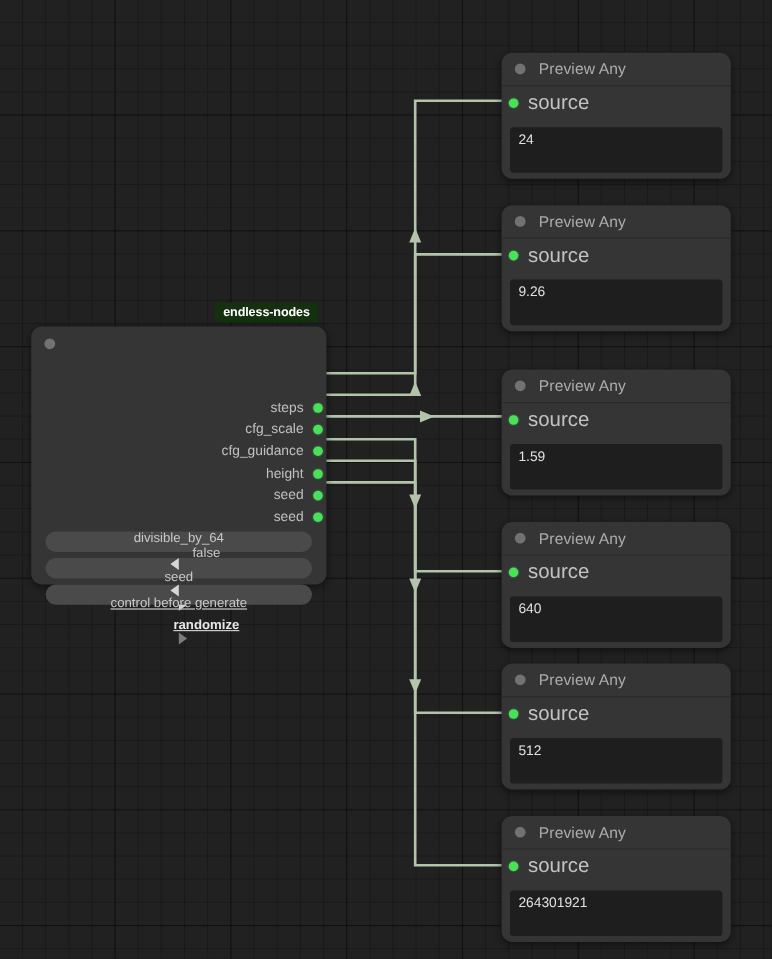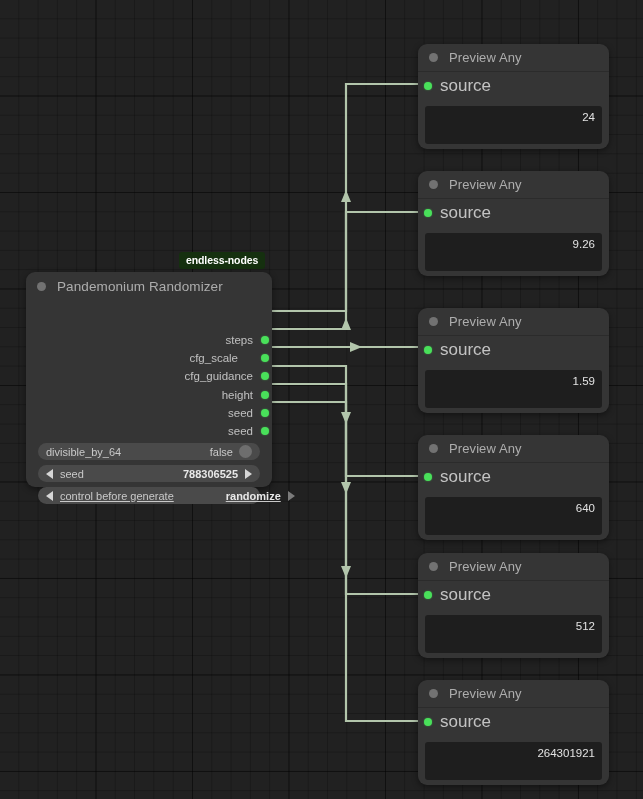--- a/index.html
+++ b/index.html
@@ -18,21 +18,20 @@
       linear-gradient(to bottom, rgba(0,0,0,0.22) 1px, transparent 1px),
       linear-gradient(to right, rgba(0,0,0,0.40) 1px, transparent 1px),
       linear-gradient(to bottom, rgba(0,0,0,0.40) 1px, transparent 1px);
     background-size:
       19.3px 19.3px,
       19.3px 19.3px,
       96.5px 96.5px,
       96.5px 96.5px;
     background-position: -1px -1px, -1px -1px, -1px -1px, -1px -1px;
     font-family: "Liberation Sans", sans-serif;
-    text-align: right;
   }
 
   #wires {
     position: absolute;
     left: 0;
     top: 0;
     width: 643px;
     height: 799px;
     pointer-events: none;
   }
@@ -151,20 +150,21 @@
     width: 222px;
     height: 17px;
     background: #4a4a4a;
     border-radius: 9px;
     display: flex;
     align-items: center;
     box-sizing: border-box;
     padding: 0 8px;
     font-size: 11px;
     color: #c9c9c9;
+    flex-direction: column;
   }
   .widget .w-name { flex: none; }
   .widget .w-spacer { flex: 1 1 auto; }
   .widget .w-value {
     color: #e8e8e8;
     font-weight: bold;
     flex: none;
     padding-left: 46px;
   }
   .toggle-knob {
@@ -322,29 +322,28 @@
       </div>
       <div class="value-box">264301921</div>
     </div>
   </div>
 
   <div id="badge">endless-nodes</div>
 
   <div class="node" id="randomizer">
     <div class="node-title">
       <span class="title-dot"></span>
-      <span>Pandemonium Randomizer</span>
     </div>
     <div class="node-body">
 
       <div class="out-row" style="top:30px;">
         <span class="out-label">steps</span>
         <span class="out-dot"></span>
       </div>
-      <div class="out-row" style="top:48px;gap:15px;">
+      <div class="out-row" style="top:48px;">
         <span class="out-label">cfg_scale</span>
         <span class="out-dot"></span>
       </div>
       <div class="out-row" style="top:66px;">
         <span class="out-label">cfg_guidance</span>
         <span class="out-dot"></span>
       </div>
       <div class="out-row" style="top:85px;">
         <span class="out-label">height</span>
         <span class="out-dot"></span>

